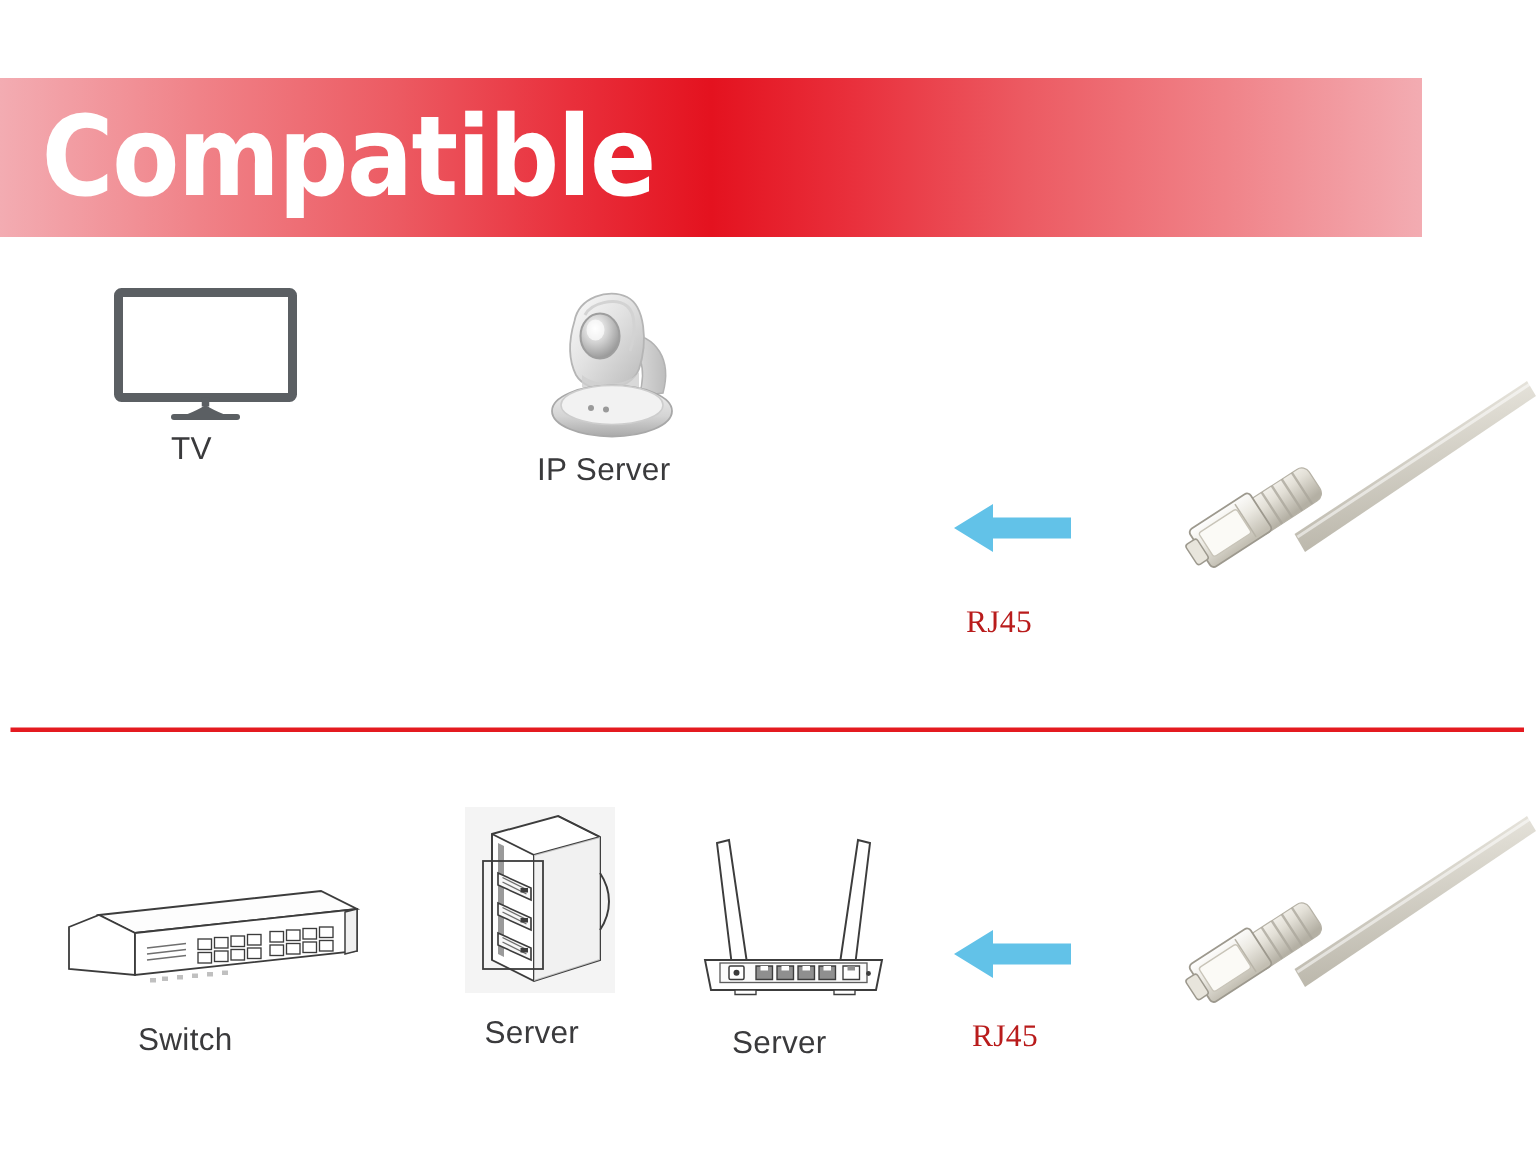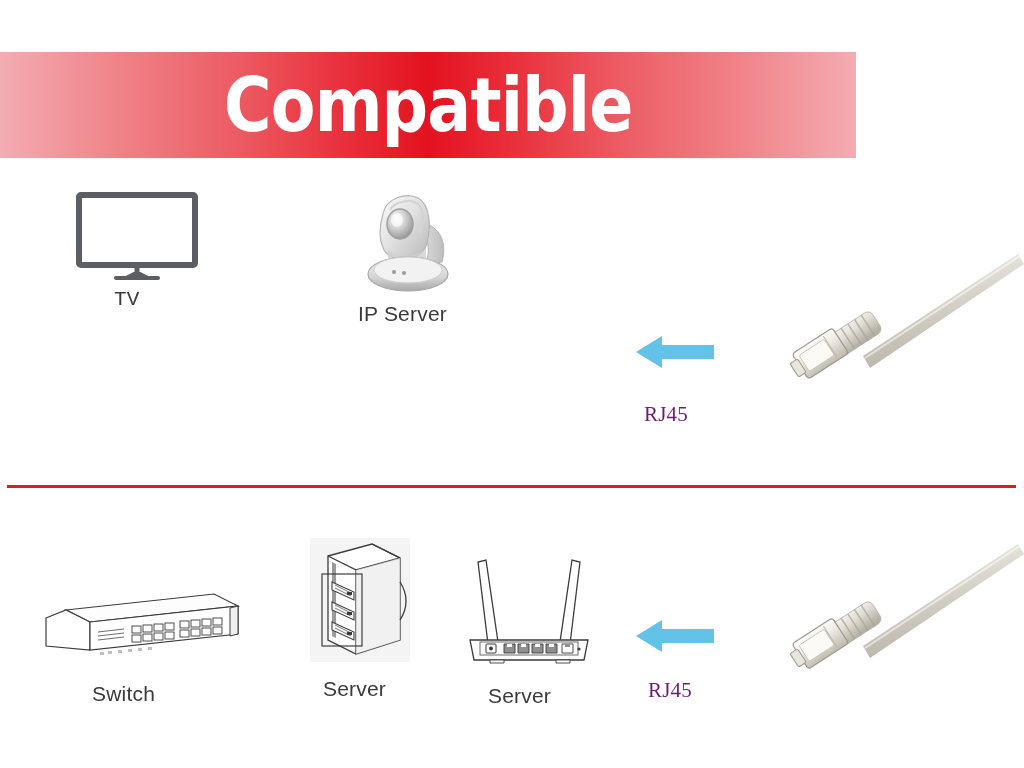--- a/index.html
+++ b/index.html
@@ -19,35 +19,34 @@
     position: absolute;
     inset: 0;
     background: #ffffff;
   }
 
   
   .banner {
     position: absolute;
     left: 0;
     top: 52px;
-    width: 856px;
+    width: 948px;
     height: 106px;
     background: linear-gradient(to right,
         #f3acb2 0%,
         #f08288 14%,
         #ec5a62 28%,
         #e9303c 40%,
         #e4121f 50%,
         #e9303c 60%,
         #ec5a62 72%,
         #f08288 86%,
         #f3acb2 100%);
     display: flex;
     align-items: center;
-    justify-content: center;
   }
   .banner-title {
     color: #ffffff;
     font-family: "DejaVu Sans", sans-serif;
     font-weight: bold;
     font-size: 74px;
     line-height: 1;
     letter-spacing: -1px;
     transform: scaleX(0.88);
     white-space: nowrap;
@@ -72,21 +71,21 @@
     position: absolute;
     white-space: nowrap;
     color: #3a3a3c;
     font-family: "Liberation Sans", sans-serif;
     font-size: 21px;
     letter-spacing: 0.2px;
   }
   .label-serif {
     font-family: "Liberation Serif", serif;
     font-size: 21px;
-    color: #701a75;
+    color: #b91c1c;
   }
 
   
   .arrow {
     position: absolute;
   }
 
   svg { display: block; overflow: visible; }
 </style>
 </head>
@@ -98,21 +97,21 @@
     <div class="banner-title">Compatible</div>
   </div>
 
   <div class="node" style="left:76px; top:192px;">
     <svg width="122" height="90" viewBox="0 0 122 90">
       <rect x="3" y="3" width="116" height="70" rx="2" fill="#ffffff" stroke="#5b5f63" stroke-width="6"></rect>
       <path d="M61 73 L61 79" stroke="#5b5f63" stroke-width="5"></path>
       <path d="M38 86 C46 86 53 83 61 78 C69 83 76 86 84 86 Z" fill="#5b5f63"></path>
       <rect x="38" y="84" width="46" height="4" rx="2" fill="#5b5f63"></rect>
     </svg>
-    <div class="node-label" style="left:38px; top:96px;font-family:Liberation Mono, monospace;">TV</div>
+    <div class="node-label" style="left:38px; top:96px;">TV</div>
   </div>
 
   <div class="node" style="left:356px; top:188px;">
     <svg width="104" height="110" viewBox="0 0 104 110">
       <defs>
         <linearGradient id="camBody" x1="0" y1="0" x2="1" y2="1">
           <stop offset="0%" stop-color="#fbfbfb"></stop>
           <stop offset="45%" stop-color="#e2e2e2"></stop>
           <stop offset="100%" stop-color="#b9b9b9"></stop>
         </linearGradient>

